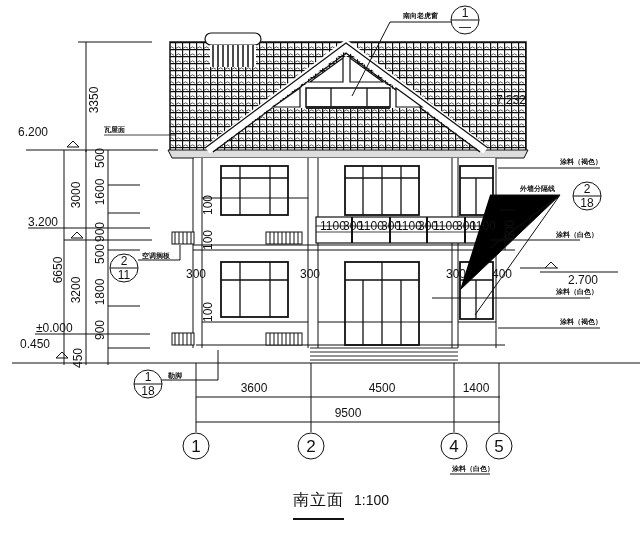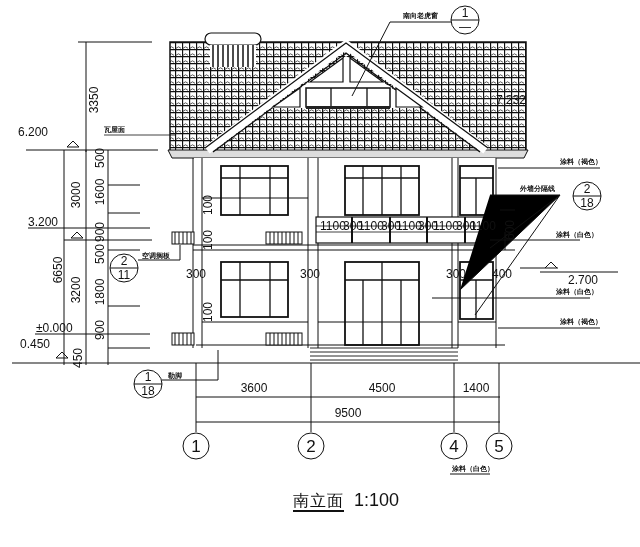--- a/index.html
+++ b/index.html
@@ -3,22 +3,22 @@
 <meta charset="utf-8">
 <style>
   html,body{margin:0;padding:0;background:#fff;}
   body{width:640px;height:547px;overflow:hidden;font-family:"DejaVu Sans",sans-serif;}
   #stage{position:relative;width:640px;height:547px;}
   svg{position:absolute;left:0;top:0;}
   .dim{font-family:"Liberation Sans",sans-serif;font-size:12px;fill:#111;}
   .lbl{font-family:"DejaVu Sans",sans-serif;font-size:7px;fill:#111;font-weight:bold;}
   .axis{font-family:"Liberation Sans",sans-serif;font-size:17px;fill:#111;}
   .title{position:absolute;left:293px;top:490px;font-family:"DejaVu Serif",serif;font-size:16px;color:#111;}
-  .title .cn{border-bottom:2px solid #111;padding-bottom:0;letter-spacing:1px;}
-  .title .sc{font-family:"Liberation Sans",sans-serif;font-size:18px;margin-left:10px;}
+  .title .cn{border-bottom:2px solid #111;padding-bottom:9px;letter-spacing:1px;}
+  .title .sc{font-family:"Liberation Sans",sans-serif;font-size:14px;margin-left:10px;}
 </style>
 </head>
 <body>
 
 <div id="stage">
 <svg width="640" height="547" viewBox="0 0 640 547">
   <defs>
     <pattern id="tiles" width="7" height="7" patternUnits="userSpaceOnUse">
       <rect width="7" height="7" fill="#fff"></rect>
       <path d="M0 0.5H7 M0.5 0V7" stroke="#111" stroke-width="1.3"></path>

